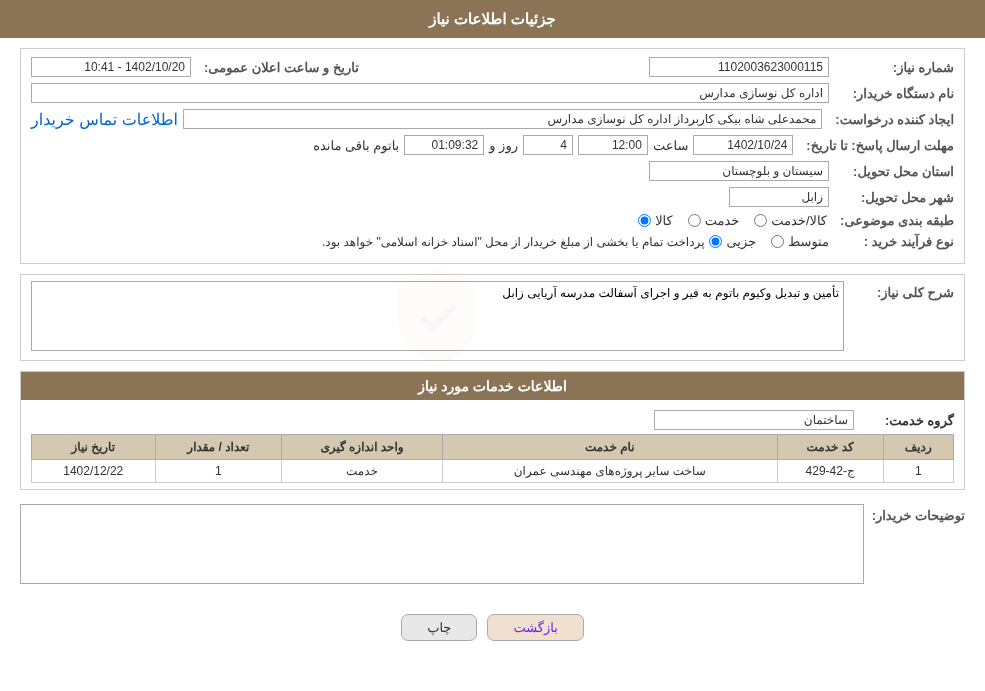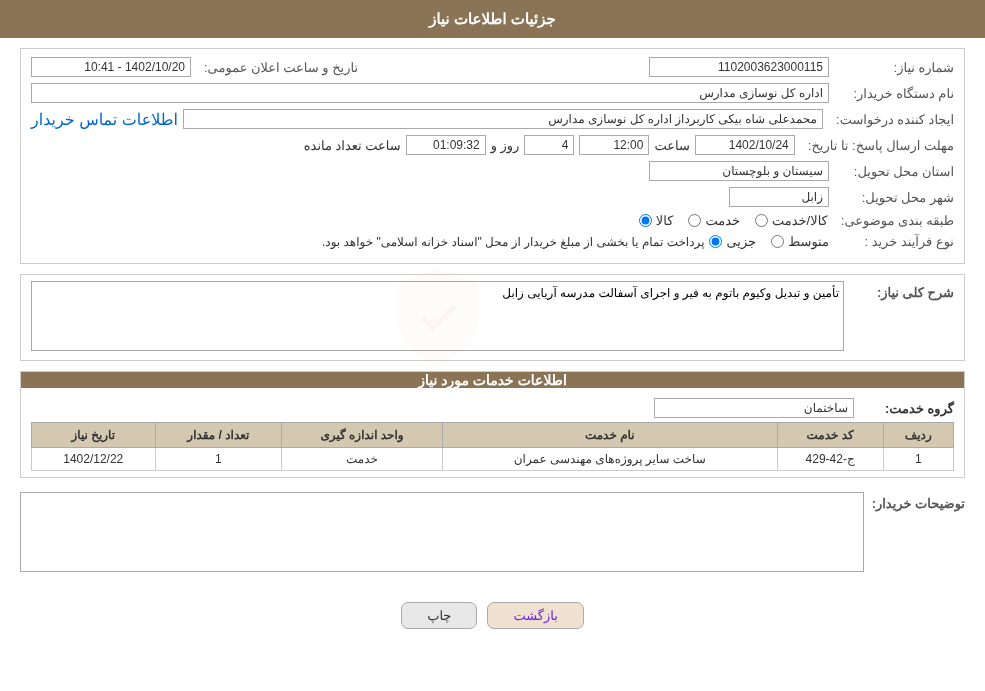--- a/index.html
+++ b/index.html
@@ -39,21 +39,21 @@
       display: flex;
       align-items: center;
       margin-bottom: 6px;
       gap: 5px;
     }
     .form-label {
       color: #555;
       white-space: nowrap;
       min-width: 120px;
       text-align: right;
-      font-weight: normal;
+      font-weight: bold;
       padding-left: 8px;
     }
     .form-input {
       border: 1px solid #aaa;
       padding: 2px 5px;
       background: #fff;
       font-family: Tahoma, Arial, sans-serif;
       font-size: 12px;
       direction: rtl;
       color: #333;
@@ -87,21 +87,21 @@
       margin: 0;
     }
     .table-section {
       border: 1px solid #ccc;
       margin-bottom: 10px;
     }
     .table-header {
       background: #8B7355;
       color: #fff;
       text-align: center;
-      padding: 0 10px;
+      padding: 6px 10px;
       font-size: 14px;
       font-weight: bold;
     }
     .data-table {
       width: 100%;
       border-collapse: collapse;
       font-size: 12px;
     }
     .data-table th {
       background: #d4c9b0;
@@ -207,21 +207,21 @@
         </div>
 
         <div class="form-row">
           <span class="form-label">مهلت ارسال پاسخ: تا تاریخ:</span>
           <input class="form-input form-input-small" type="text" readonly="" value="1402/10/24" style="">
           <span style="white-space:nowrap;">ساعت</span>
           <input class="form-input" style="width: 70px;" type="text" readonly="" value="12:00">
           <input class="form-input" style="width: 50px;" type="text" readonly="" value="4">
           <span style="white-space:nowrap;">روز و</span>
           <input class="form-input" style="width: 80px;" type="text" readonly="" value="01:09:32">
-          <span>ساعت تعداد مانده</span>
+          <span>باتوم باقی مانده</span>
         </div>
 
         <div class="form-row">
           <span class="form-label">استان محل تحویل:</span>
           <input class="form-input form-input-medium" type="text" readonly="" value="سیستان و بلوچستان" style="">
         </div>
 
         <div class="form-row">
           <span class="form-label">شهر محل تحویل:</span>
           <input class="form-input form-input-small" type="text" readonly="" value="زابل" style="">

